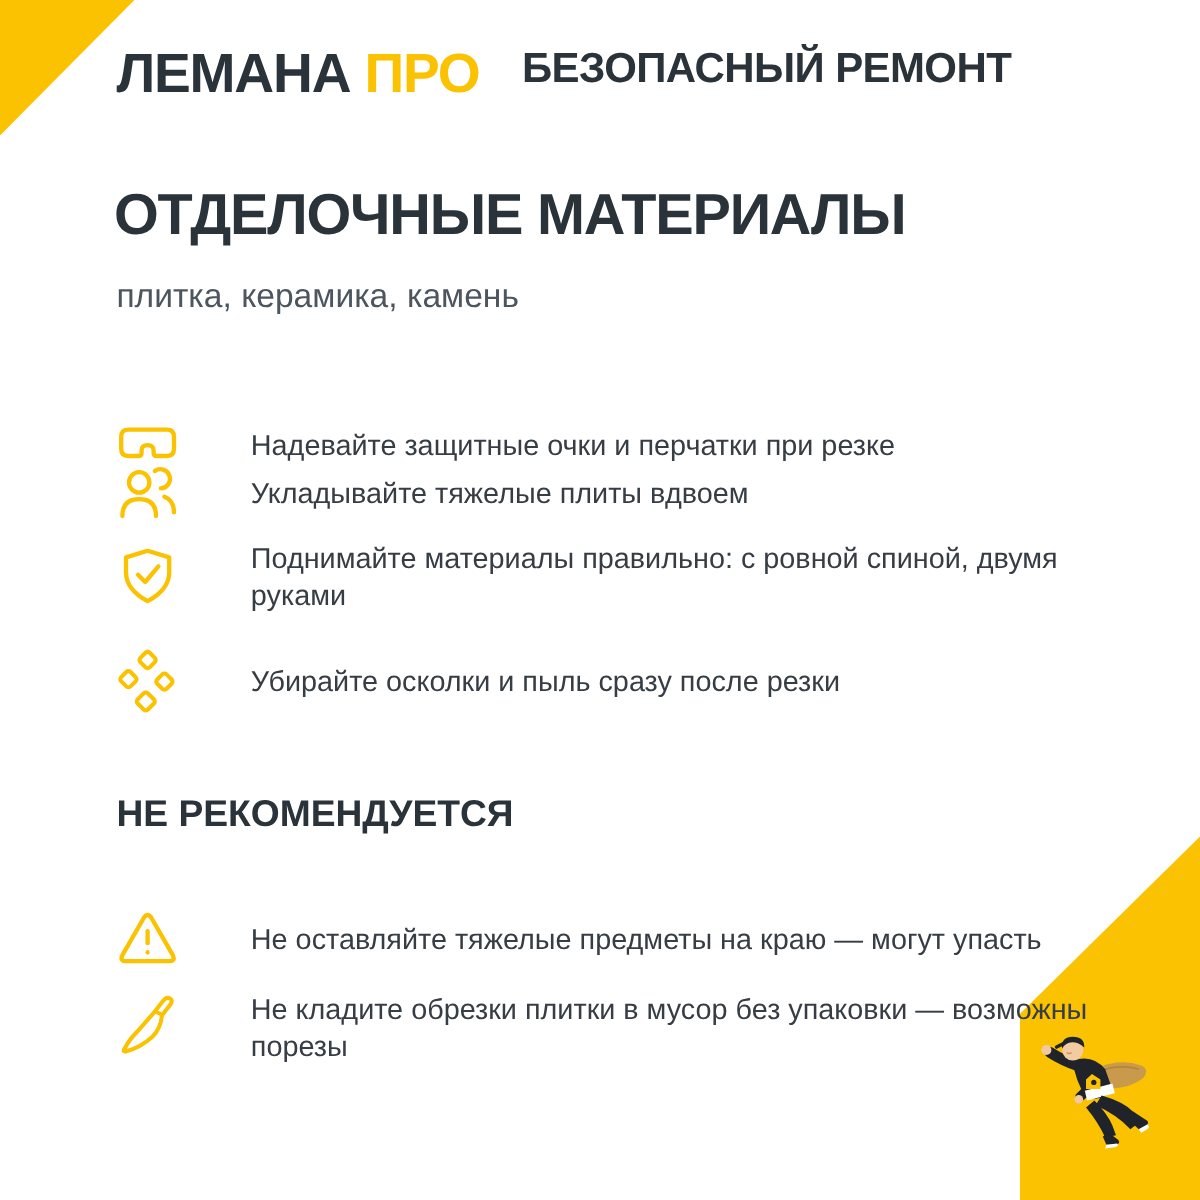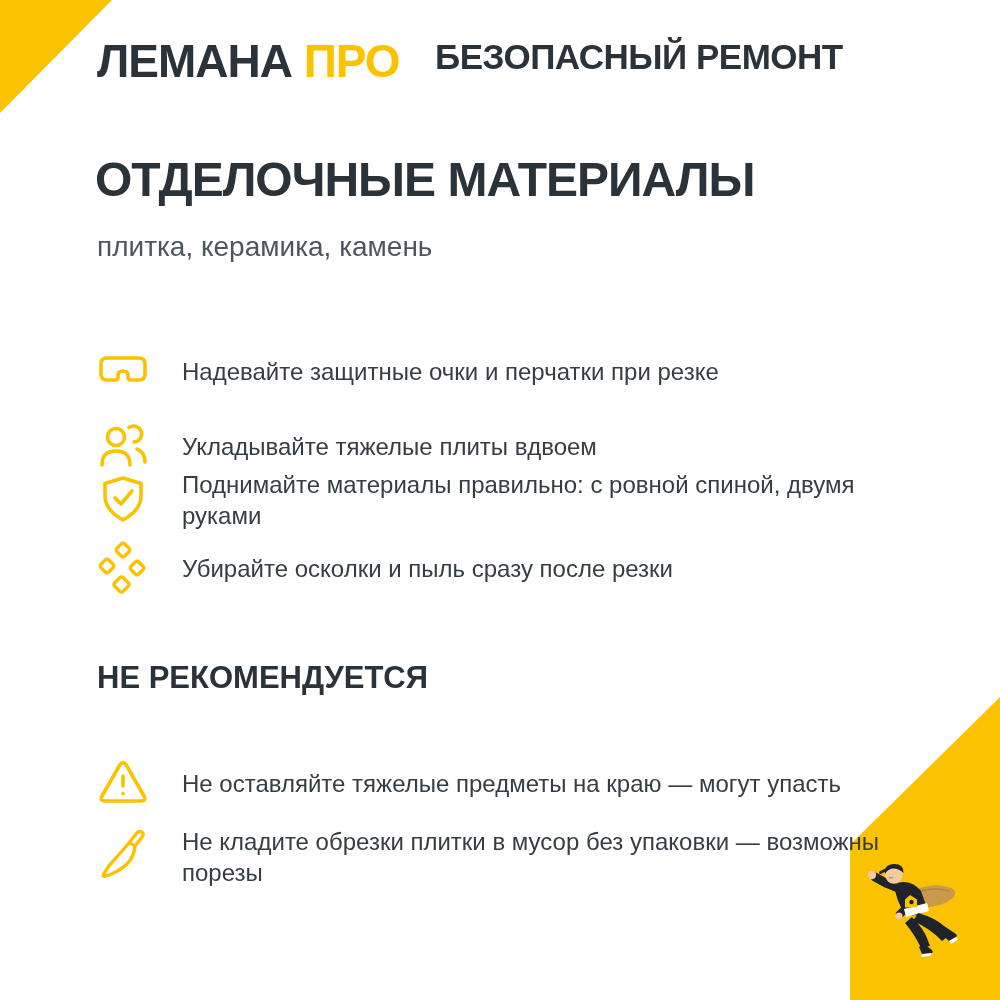--- a/index.html
+++ b/index.html
@@ -54,21 +54,21 @@
     margin-top:20px;
   }
   .section-heading{
     position:absolute;left:97px;
     font-size:31px;font-weight:800;letter-spacing:0;color:var(--dark);
     white-space:nowrap;
   }
   
   .row{
     position:absolute;left:95px;width:820px;min-height:56px;
-    display:flex;align-items:center;gap:31px;
+    display:flex;align-items:center;gap:58px;
   }
   .icon{
     flex:none;width:56px;height:56px;color:var(--yellow);
     display:flex;align-items:center;justify-content:center;
   }
   .icon svg{width:56px;height:56px;display:block;}
   .item-text{
     width:712px;font-size:24px;line-height:31px;color:var(--text);
   }
 </style>
@@ -121,33 +121,33 @@
 
   <div class="row" style="top:343px">
     <span class="icon">
       <svg viewBox="0 0 56 56" fill="none" stroke="currentColor" stroke-width="3.6" stroke-linecap="round" stroke-linejoin="round">
         <path d="M12 15 H44 Q50 15 50 21 V31 Q50 37 44 37 H35.5 Q33 37 33 34 V32.5 Q33 28 28 28 Q23 28 23 32.5 V34 Q23 37 20.5 37 H12 Q6 37 6 31 V21 Q6 15 12 15 Z"></path>
       </svg>
     </span>
     <div class="item-text">Надевайте защитные очки и перчатки при резке</div>
   </div>
 
-  <div class="row" style="top:418px">
+  <div class="row" style="top:383px">
     <span class="icon">
       <svg viewBox="0 0 56 56" fill="none" stroke="currentColor" stroke-width="3.6" stroke-linecap="round" stroke-linejoin="round">
         <circle cx="21" cy="19" r="8.5"></circle>
         <path d="M7 47 Q7 33 21 33 Q35 33 35 47"></path>
         <path d="M34 9.5 A8 8 0 1 1 39 24"></path>
         <path d="M42 31 Q50 34 50 44"></path>
       </svg>
     </span>
     <div class="item-text">Укладывайте тяжелые плиты вдвоем</div>
   </div>
 
-  <div class="row" style="top:469px">
+  <div class="row" style="top:450px">
     <span class="icon">
       <svg viewBox="0 0 56 56" fill="none" stroke="currentColor" stroke-width="3.6" stroke-linecap="round" stroke-linejoin="round">
         <path d="M28 6 L46 11.5 V24 Q46 38 28 48 Q10 38 10 24 V11.5 Z"></path>
         <path d="M20 26 L26 32 L37 19"></path>
       </svg>
     </span>
     <div class="item-text">Поднимайте материалы правильно: с ровной спиной, двумя руками</div>
   </div>
 
   <div class="row" style="top:540px">

